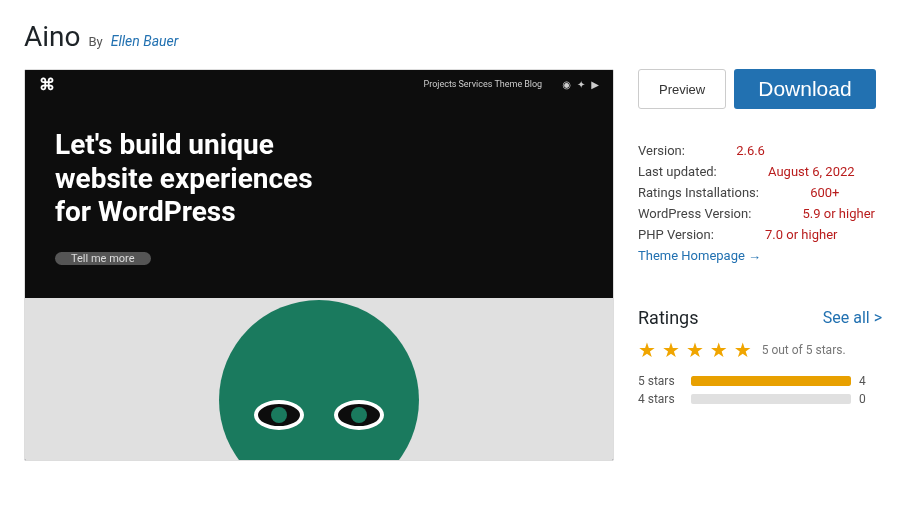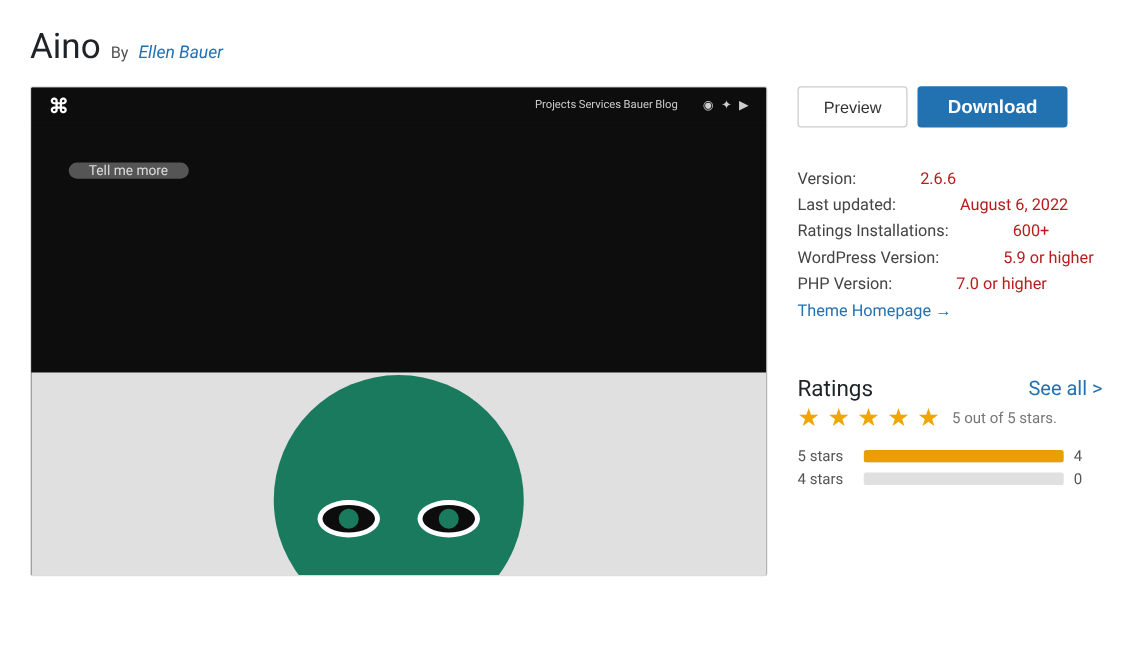--- a/index.html
+++ b/index.html
@@ -187,22 +187,22 @@
       color: #333;
       font-size: 13px;
       cursor: pointer;
       border-radius: 3px;
     }
     .btn-download {
       padding: 8px 24px;
       background: #2271b1;
       color: #fff;
       border: none;
-      font-size: 15px;
-      font-weight: 700;
+      font-size: 21px;
+      font-weight: 400;
       cursor: pointer;
       border-radius: 3px;
     }
 
     
     .theme-meta {
       display: flex;
       flex-direction: column;
       gap: 6px;
       margin-bottom: 12px;
@@ -224,22 +224,23 @@
       align-items: center;
       gap: 4px;
     }
 
     
     .ratings-section {
       margin-top: 16px;
     }
     .ratings-header {
       display: flex;
-      align-items: flex-start;
+      align-items: center;
       justify-content: space-between;
+      margin-bottom: 10px;
     }
     .ratings-title {
       font-size: 18px;
       font-weight: 400;
       color: #1d2327;
     }
     .see-all-link {
       color: #2271b1;
       font-size: 16px;
       text-decoration: none;
@@ -315,31 +316,32 @@
   <div class="main-content">
 
     <div class="preview-area">
       <div class="theme-screenshot">
 
         <div class="theme-nav">
           <span class="theme-nav-logo">⌘</span>
           <div class="theme-nav-links">
             <span>Projects</span>
             <span>Services</span>
-            <span>Bauer</span>
+            <span>Theme</span>
             <span>Blog</span>
           </div>
           <div class="theme-nav-icons">
             <span>◉</span>
             <span>✦</span>
             <span>▶</span>
           </div>
         </div>
 
         <div class="theme-hero">
+          <div class="theme-hero-title">Let's build unique website experiences for WordPress</div>
           <div class="theme-hero-btn">Tell me more</div>
         </div>
 
         <div class="theme-bottom">
           <div class="theme-circle-bg"></div>
           <div class="theme-eyes">
             <div class="theme-eye">
               <div class="theme-eye-inner"></div>
             </div>
             <div class="theme-eye">

